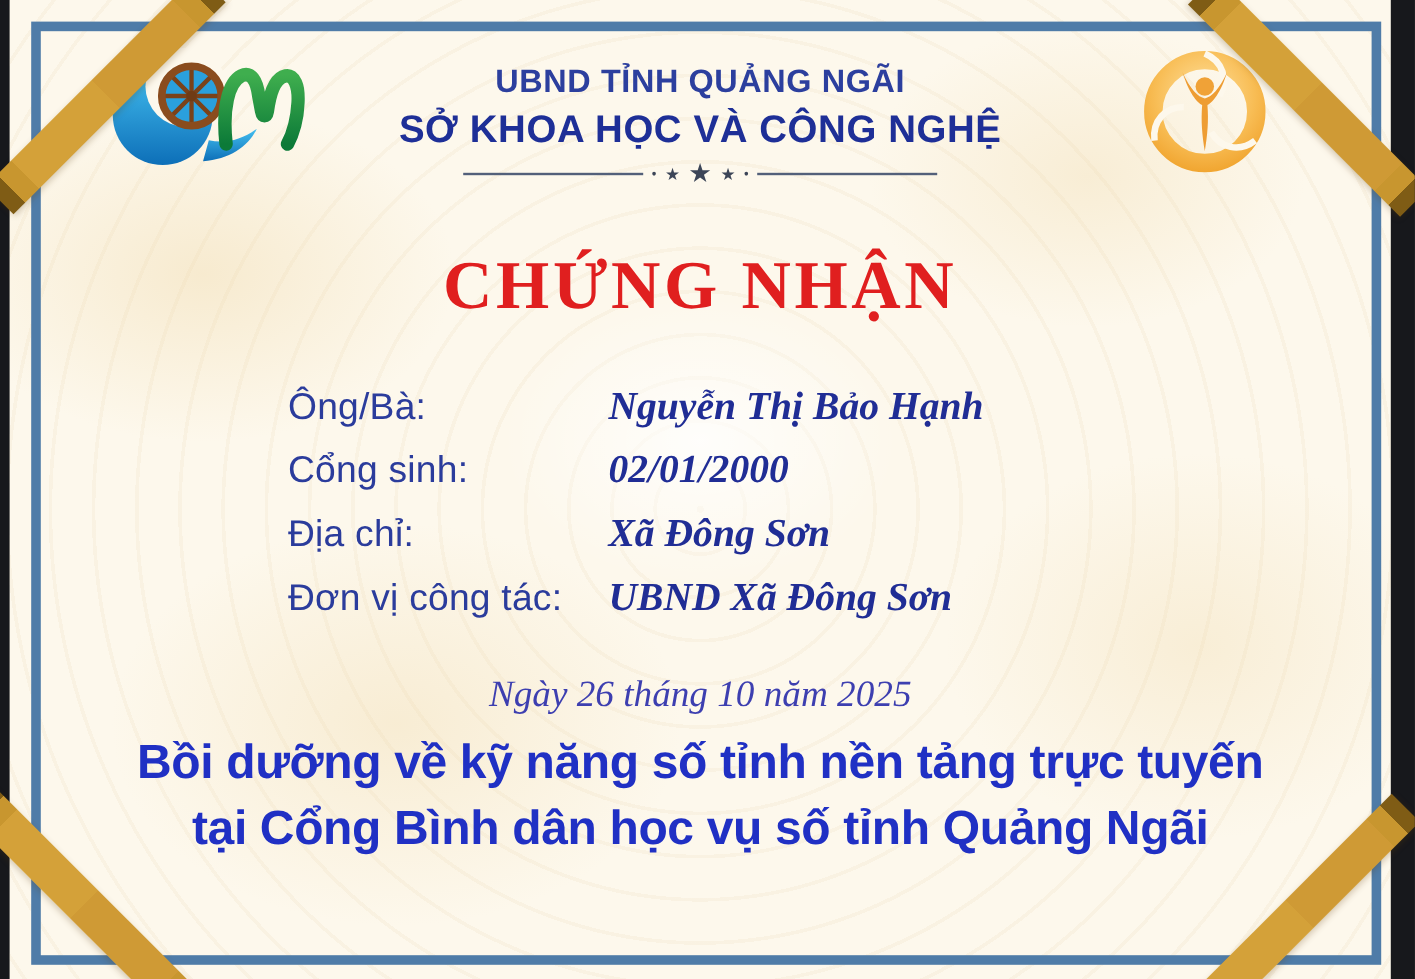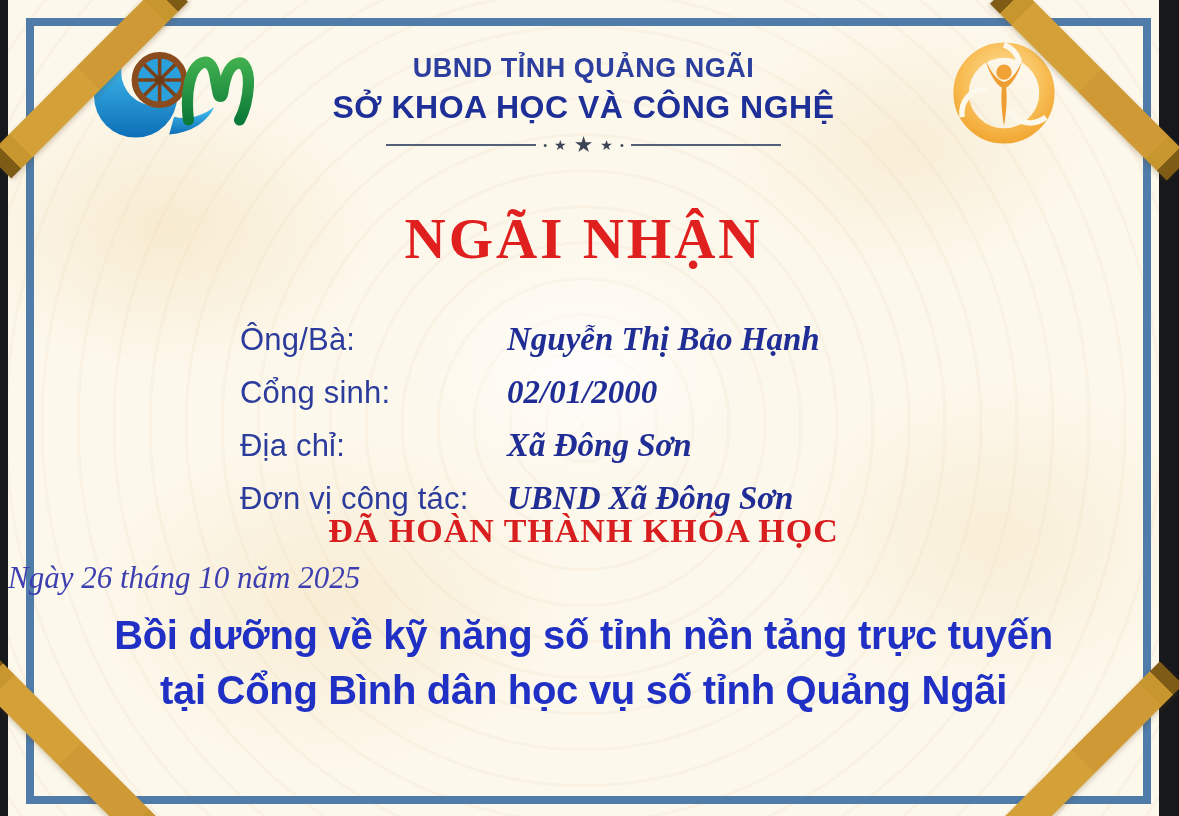--- a/index.html
+++ b/index.html
@@ -72,21 +72,21 @@
     font-family:"Liberation Serif","DejaVu Serif",serif;
     font-size:33px; font-weight:700; font-style:italic; color:#202d95;margin-top:24px;
   }
   
   .statement {
     position:absolute; top:512px; left:0; right:0; text-align:center; z-index:3;
     font-family:"Liberation Serif","DejaVu Serif",serif;
     font-size:34px; font-weight:700; color:#d81e1e; letter-spacing:1px;
   }
   .date-line {
-    position:absolute; top:560px; left:0; right:0; text-align:left; z-index:3;
+    position:absolute; top:560px; left:0; right:0; text-align:center; z-index:3;
     font-family:"Liberation Serif","DejaVu Serif",serif;
     font-size:31px; font-style:italic; color:#3d3fb0;
   }
   
   .course {
     position:absolute; top:608px; left:0; right:0; text-align:center; z-index:3;
     font-size:40px; font-weight:700; color:#2030c4; line-height:55px; letter-spacing:-0.3px;
   }
 </style>
 </head>
@@ -156,42 +156,41 @@
       <span class="line"></span>
       <span class="dot">•</span>
       <span class="star-sm">★</span>
       <span class="star-lg">★</span>
       <span class="star-sm">★</span>
       <span class="dot">•</span>
       <span class="line"></span>
     </div>
   </div>
 
-  <div class="cert-title">NGÃI NHẬN</div>
+  <div class="cert-title">CHỨNG NHẬN</div>
 
   <div class="fields">
     <div class="field-row">
       <span class="field-label">Ông/Bà:</span>
       <span class="field-value">Nguyễn Thị Bảo Hạnh</span>
     </div>
     <div class="field-row">
       <span class="field-label">Cổng sinh:</span>
       <span class="field-value">02/01/2000</span>
     </div>
     <div class="field-row">
       <span class="field-label">Địa chỉ:</span>
       <span class="field-value">Xã Đông Sơn</span>
     </div>
     <div class="field-row">
       <span class="field-label">Đơn vị công tác:</span>
       <span class="field-value">UBND Xã Đông Sơn</span>
     </div>
   </div>
 
-  <div class="statement">ĐÃ HOÀN THÀNH KHÓA HỌC</div>
   <div class="date-line">Ngày 26 tháng 10 năm 2025</div>
 
   <div class="course">
     <div>Bồi dưỡng về kỹ năng số tỉnh nền tảng trực tuyến</div>
     <div>tại Cổng Bình dân học vụ số tỉnh Quảng Ngãi</div>
   </div>
 
 </div>
 
 </body></html>

